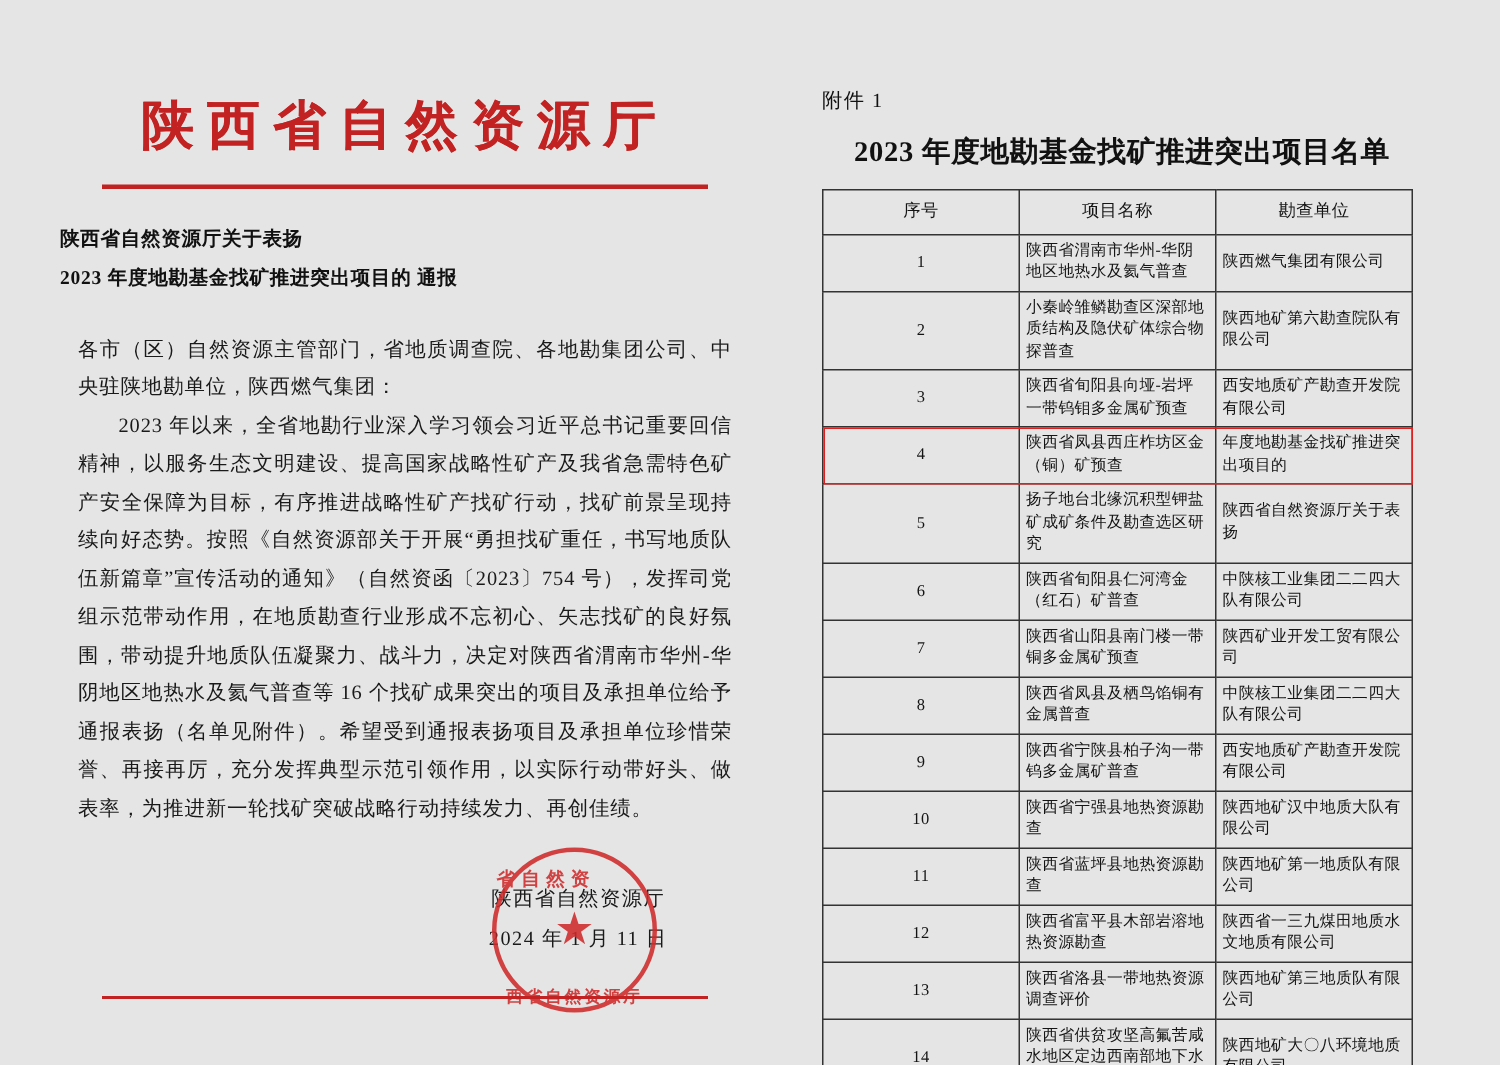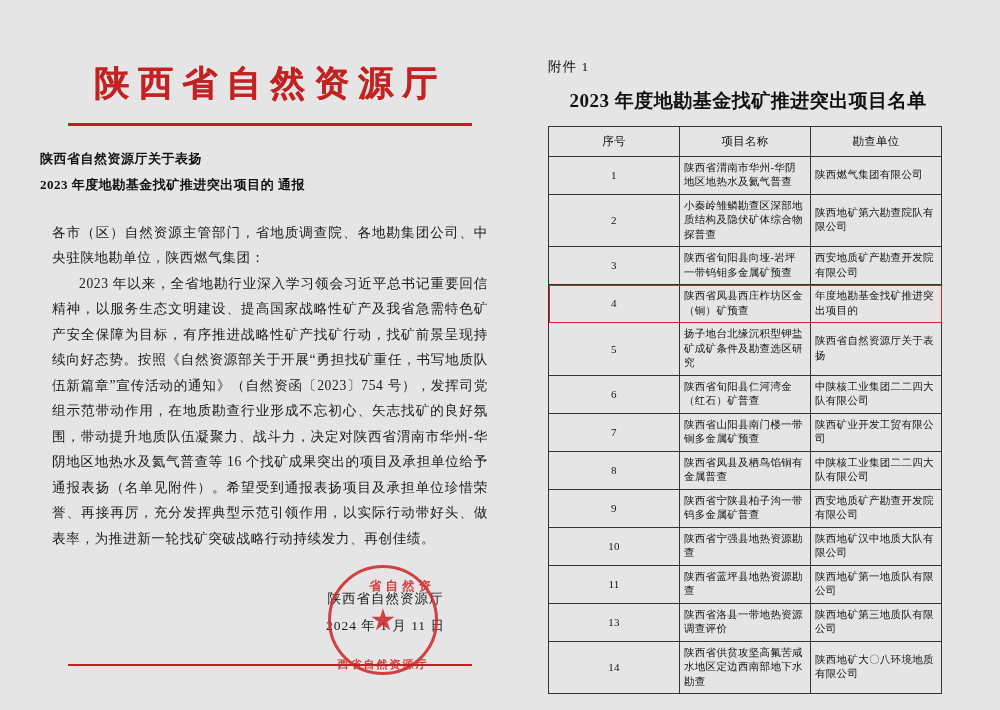--- a/index.html
+++ b/index.html
@@ -102,21 +102,21 @@
     transform: translate(-50%, -50%);
     color: #d02b2b;
     font-size: 30px;
     line-height: 30px;
   }
   .seal-text-top {
     position: absolute;
     left: 0;
     top: 10px;
     width: 104px;
-    text-align: right;
+    text-align: left;
     color: #d02b2b;
     font-size: 12.5px;
     letter-spacing: 4px;
     font-weight: bold;
   }
   .seal-text-bottom {
     position: absolute;
     left: 0;
     bottom: 0;
     width: 104px;
@@ -290,20 +290,25 @@
             <td class="idx">10</td>
             <td class="name">陕西省宁强县地热资源勘查</td>
             <td class="unit">陕西地矿汉中地质大队有限公司</td>
           </tr>
           <tr>
             <td class="idx">11</td>
             <td class="name">陕西省蓝坪县地热资源勘查</td>
             <td class="unit">陕西地矿第一地质队有限公司</td>
           </tr>
           <tr>
+            <td class="idx">12</td>
+            <td class="name">陕西省富平县木部岩溶地热资源勘查</td>
+            <td class="unit">陕西省一三九煤田地质水文地质有限公司</td>
+          </tr>
+          <tr>
             <td class="idx">13</td>
             <td class="name">陕西省洛县一带地热资源调查评价</td>
             <td class="unit">陕西地矿第三地质队有限公司</td>
           </tr>
           <tr>
             <td class="idx">14</td>
             <td class="name">陕西省供贫攻坚高氟苦咸水地区定边西南部地下水勘查</td>
             <td class="unit">陕西地矿大〇八环境地质有限公司</td>
           </tr>
         </tbody>

